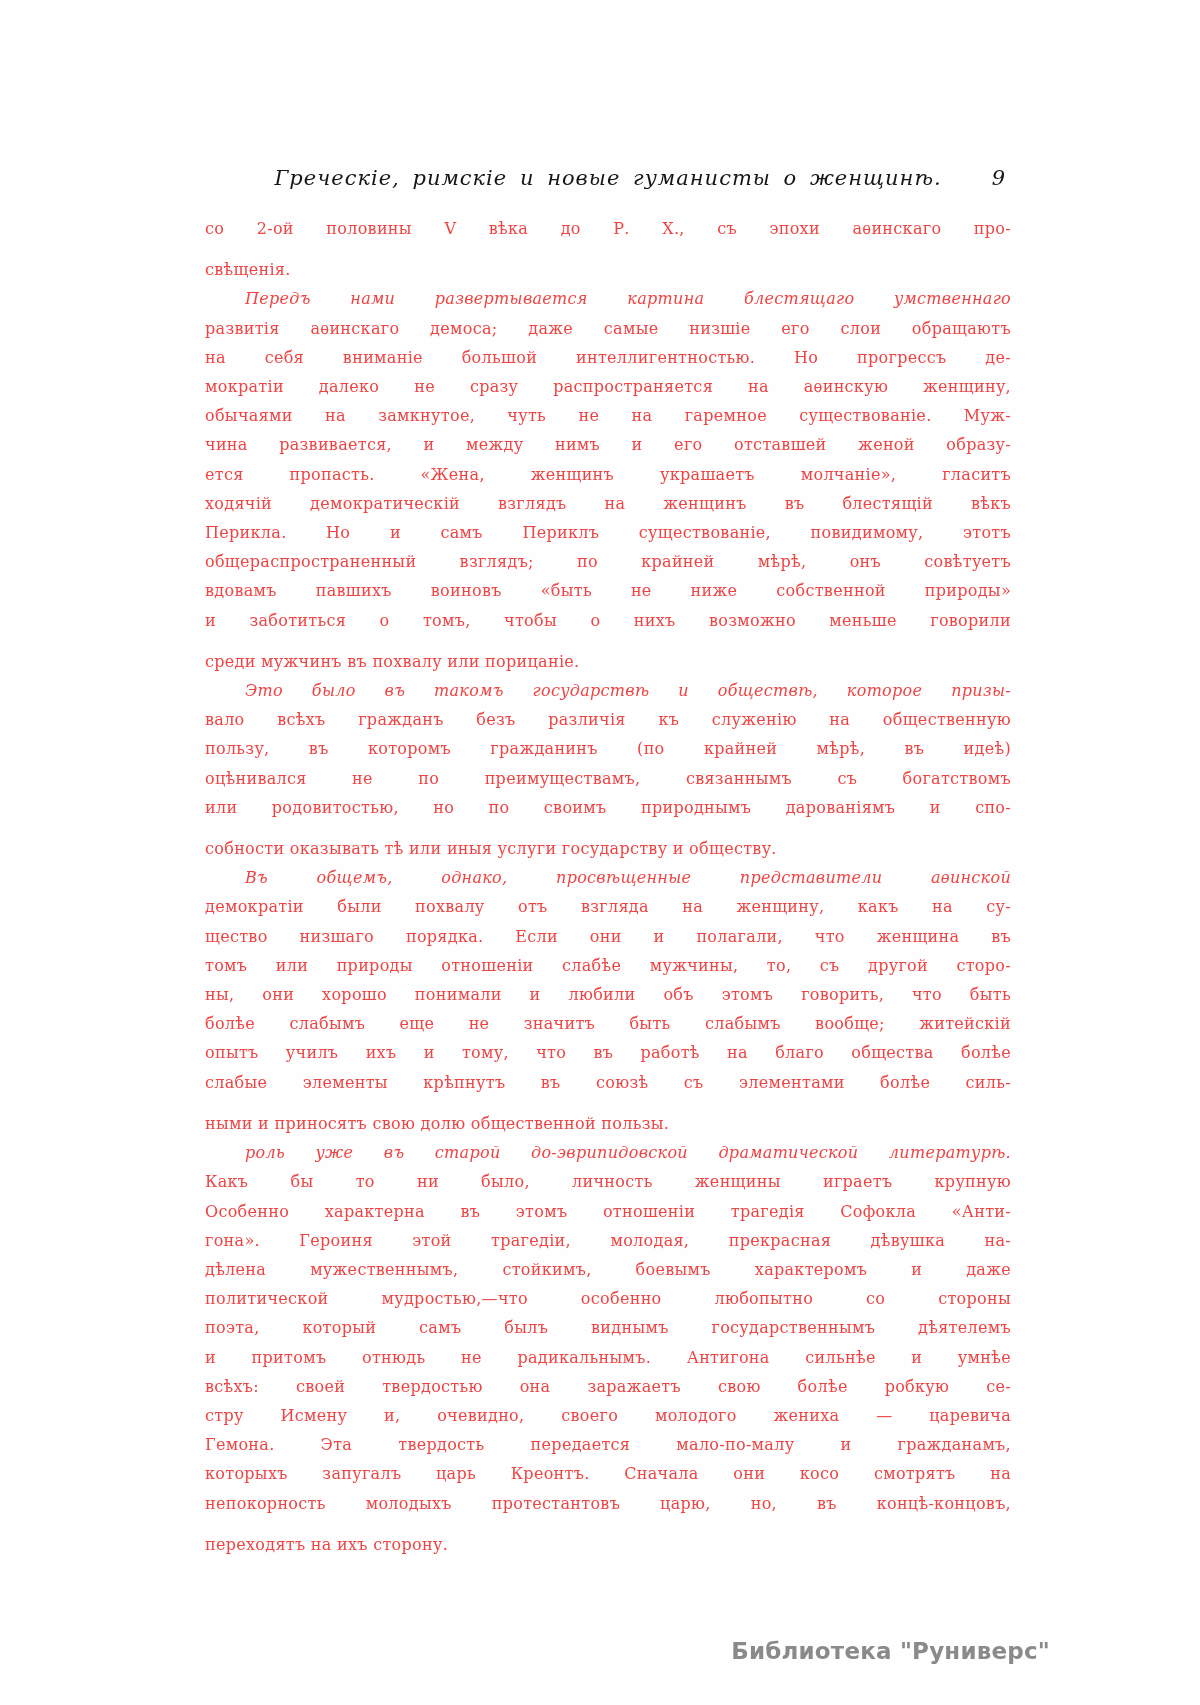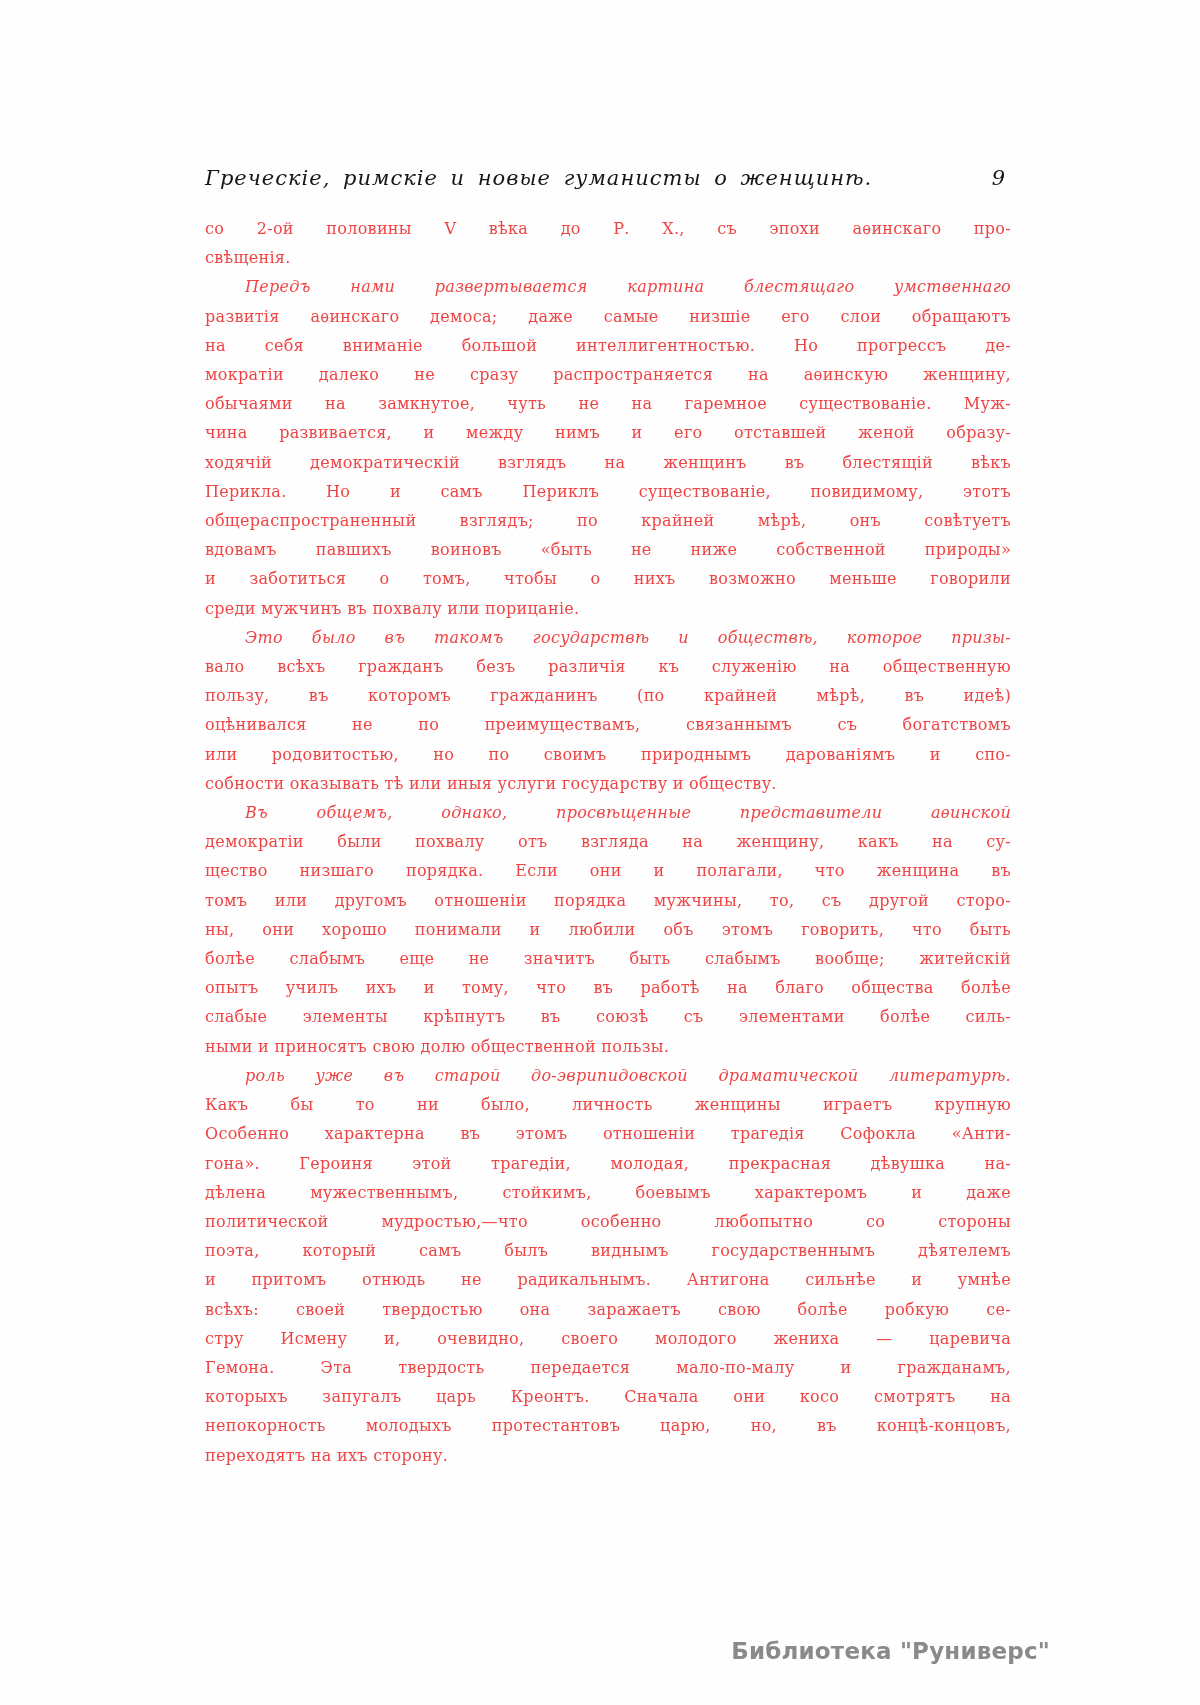--- a/index.html
+++ b/index.html
@@ -20,21 +20,21 @@
     position: absolute;
     left: 205px;
     top: 166px;
     width: 806px;
     height: 32px;
     font-size: 21px;
     font-style: italic;
   }
   .running-title {
     display: block;
-    text-align: left;
+    text-align: center;
     letter-spacing: 1px;
     word-spacing: 5px;
     color: #161616;
   }
   .page-number {
     position: absolute;
     right: 6px;
     top: 0;
     font-style: italic;
     font-size: 21px;
@@ -56,20 +56,21 @@
   }
   .line {
     display: block;
     text-align: justify;
     text-align-last: justify;
     white-space: nowrap;
   }
   .line.last {
     text-align-last: left;
     white-space: normal;
+    margin-top: 12px;
   }
   .para.indent .line:first-child {
     text-indent: 40px;
     font-style: italic;
   }
   .watermark {
     position: absolute;
     top: 1638px;
     right: 150px;
     font-family: "DejaVu Sans", sans-serif;
@@ -94,40 +95,41 @@
         <span class="line">со 2-ой половины V вѣка до Р. Х., съ эпохи аѳинскаго про-</span>
         <span class="line last">свѣщенія.</span>
       </p>
       <p class="para indent">
         <span class="line">Передъ нами развертывается картина блестящаго умственнаго</span>
         <span class="line">развитія аѳинскаго демоса; даже самые низшіе его слои обращаютъ</span>
         <span class="line">на себя вниманіе большой интеллигентностью. Но прогрессъ де-</span>
         <span class="line">мократіи далеко не сразу распространяется на аѳинскую женщину,</span>
         <span class="line">обычаями на замкнутое, чуть не на гаремное существованіе. Муж-</span>
         <span class="line">чина развивается, и между нимъ и его отставшей женой образу-</span>
+        <span class="line">ется пропасть. «Жена, женщинъ украшаетъ молчаніе», гласитъ</span>
         <span class="line">ходячій демократическій взглядъ на женщинъ въ блестящій вѣкъ</span>
         <span class="line">Перикла. Но и самъ Периклъ существованіе, повидимому, этотъ</span>
         <span class="line">общераспространенный взглядъ; по крайней мѣрѣ, онъ совѣтуетъ</span>
         <span class="line">вдовамъ павшихъ воиновъ «быть не ниже собственной природы»</span>
         <span class="line">и заботиться о томъ, чтобы о нихъ возможно меньше говорили</span>
         <span class="line last">среди мужчинъ въ похвалу или порицаніе.</span>
       </p>
       <p class="para indent">
         <span class="line">Это было въ такомъ государствѣ и обществѣ, которое призы-</span>
         <span class="line">вало всѣхъ гражданъ безъ различія къ служенію на общественную</span>
         <span class="line">пользу, въ которомъ гражданинъ (по крайней мѣрѣ, въ идеѣ)</span>
         <span class="line">оцѣнивался не по преимуществамъ, связаннымъ съ богатствомъ</span>
         <span class="line">или родовитостью, но по своимъ природнымъ дарованіямъ и спо-</span>
         <span class="line last">собности оказывать тѣ или иныя услуги государству и обществу.</span>
       </p>
       <p class="para indent">
         <span class="line">Въ общемъ, однако, просвѣщенные представители аѳинской</span>
         <span class="line">демократіи были похвалу отъ взгляда на женщину, какъ на су-</span>
         <span class="line">щество низшаго порядка. Если они и полагали, что женщина въ</span>
-        <span class="line">томъ или другомъ отношеніи порядка мужчины, то, съ другой сторо-</span>
+        <span class="line">томъ или природы отношеніи слабѣе мужчины, то, съ другой сторо-</span>
         <span class="line">ны, они хорошо понимали и любили объ этомъ говорить, что быть</span>
         <span class="line">болѣе слабымъ еще не значитъ быть слабымъ вообще; житейскій</span>
         <span class="line">опытъ училъ ихъ и тому, что въ работѣ на благо общества болѣе</span>
         <span class="line">слабые элементы крѣпнутъ въ союзѣ съ элементами болѣе силь-</span>
         <span class="line last">ными и приносятъ свою долю общественной пользы.</span>
       </p>
       <p class="para indent">
         <span class="line">роль уже въ старой до-эврипидовской драматической литературѣ.</span>
         <span class="line">Какъ бы то ни было, личность женщины играетъ крупную</span>
         <span class="line">Особенно характерна въ этомъ отношеніи трагедія Софокла «Анти-</span>

